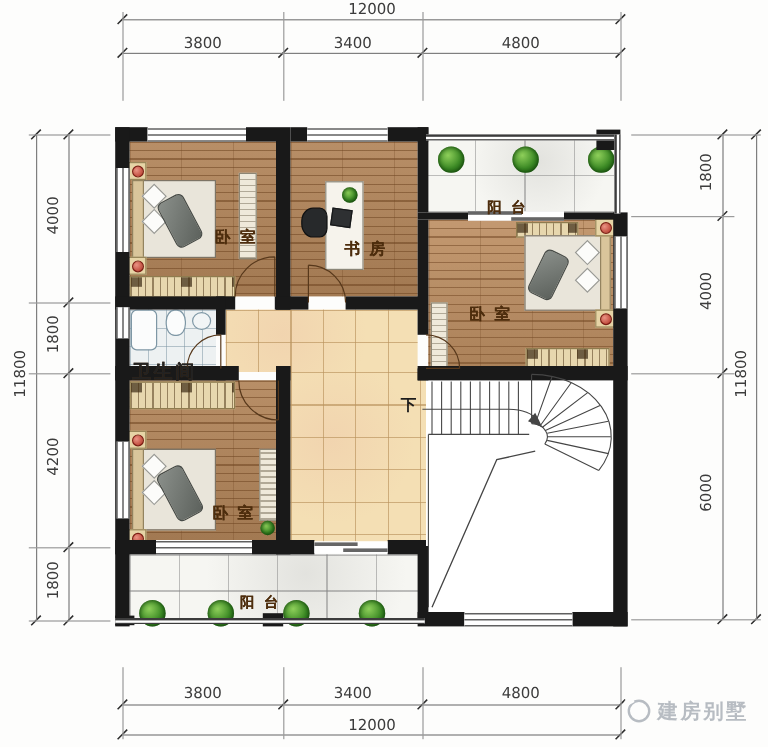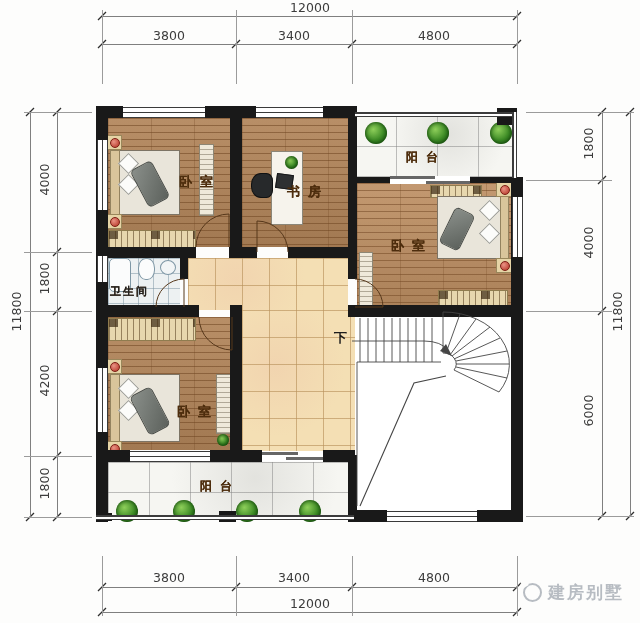--- a/index.html
+++ b/index.html
@@ -60,22 +60,22 @@
   .laptop{position:absolute;background:#2e3032;border:1px solid #17181a;transform:rotate(8deg);}
   .chair{position:absolute;background:#27292b;border:1px solid #101112;border-radius:45% 30% 30% 45%;}
   .plant{position:absolute;border-radius:50%;
          background:radial-gradient(circle at 38% 34%, #8ecf5a, #3c8a25 55%, #1f5c13 88%);
          box-shadow:inset 0 0 4px #0d3a07;}
   .tub{position:absolute;background:#fbfcfc;border:1px solid #7e97a5;border-radius:5px;}
   .basin{position:absolute;background:#fbfcfc;border:1px solid #7e97a5;border-radius:45%;}
   .shead{position:absolute;background:#f2f5f6;border:1px solid #7e97a5;border-radius:50%;}
   
   .rlabel{position:absolute;font-family:"DejaVu Serif",serif;font-weight:bold;color:#4d2d0d;
-          font-size:13px;letter-spacing:8px;white-space:nowrap;text-shadow:0 0 .4px #4d2d0d;}
-  .rlabel.small{font-size:11px;letter-spacing:2px;color:#222;}
+          font-size:13px;letter-spacing:8px;white-space:nowrap;text-shadow:0 0 .4px #4d2d0d;margin-top:16px;}
+  .rlabel.small{font-size:16px;letter-spacing:2px;color:#222;}
   .rlabel.balc{font-size:12px;}
   .down{position:absolute;font-family:"DejaVu Serif",serif;font-weight:bold;font-size:13px;color:#1c1c1c;}
   
   .dimline-h{position:absolute;height:1px;background:#7f7f7f;}
   .dimline-v{position:absolute;width:1px;background:#7f7f7f;}
   .ext-h{position:absolute;height:1px;background:#9b9b9b;}
   .ext-v{position:absolute;width:1px;background:#9b9b9b;}
   .dim{position:absolute;color:#3c3c3c;font-size:12.5px;text-align:center;white-space:nowrap;}
   .dim.v{transform:rotate(-90deg);}
   

